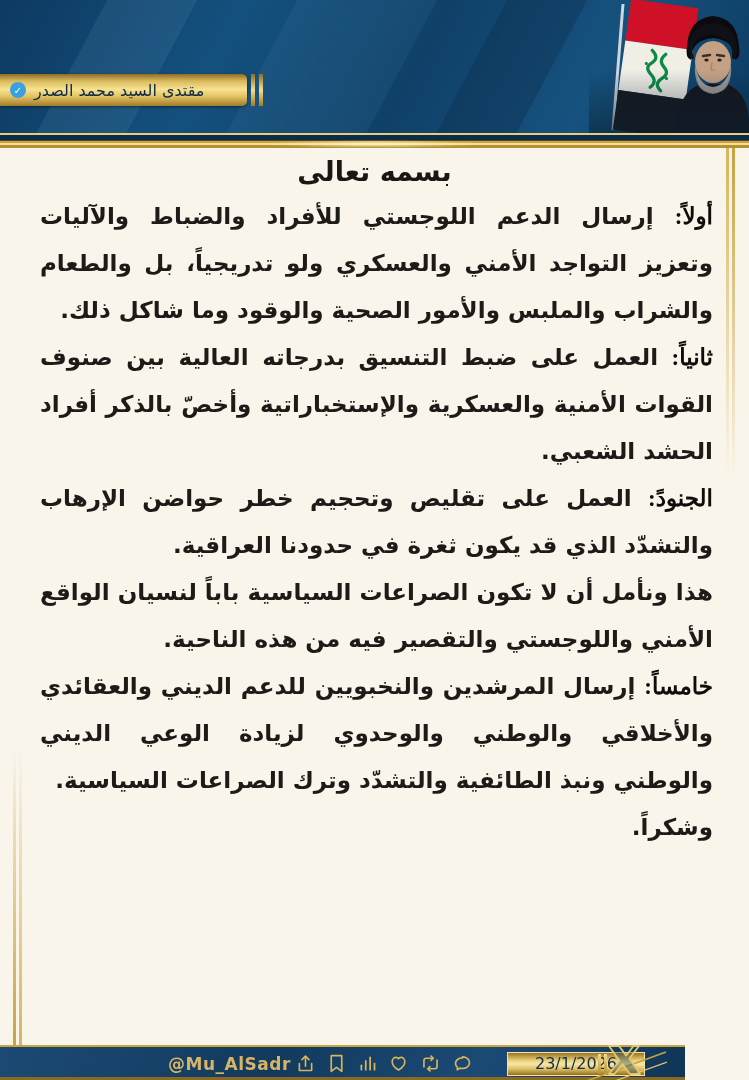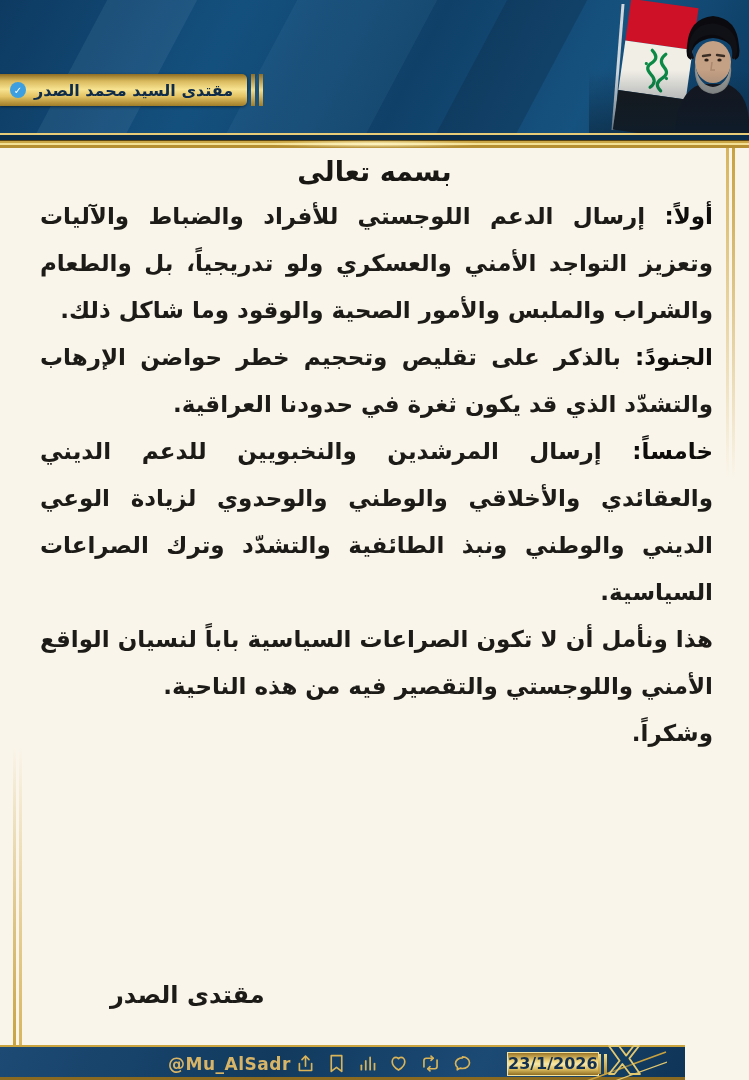--- a/index.html
+++ b/index.html
@@ -9,21 +9,21 @@
   
   .header{position:absolute;top:0;left:0;width:749px;height:133px;background:linear-gradient(118deg,#0d3a61 0%,#14507e 30%,#0f4068 55%,#16527f 78%,#0c3a60 100%);overflow:hidden;}
   .header .streak{position:absolute;top:-40px;height:220px;width:120px;background:rgba(148,194,230,0.10);transform:skewX(-28deg);}
   .streak.s1{left:70px;width:90px;}
   .streak.s2{left:260px;width:140px;background:rgba(148,194,230,0.07);}
   .streak.s3{left:470px;width:80px;background:rgba(10,30,55,0.25);}
 
   .name-badge{position:absolute;top:74px;left:0;width:247px;height:32px;border-radius:0 5px 5px 0;
     background:linear-gradient(180deg,#8f6d23 0%,#d9b95d 22%,#f7e391 48%,#e3c363 70%,#a07c28 100%);
     box-shadow:0 1px 3px rgba(0,0,0,.45);display:flex;align-items:center;justify-content:flex-end;direction:rtl;padding:0;}
-  .name-badge .name-text{color:#0e2b49;font-weight:bold;font-size:16px;margin-right:10px;white-space:nowrap;}
+  .name-badge .name-text{color:#0e2b49;font-weight:normal;font-size:16px;margin-right:10px;white-space:nowrap;}
   .verified{width:16px;height:16px;border-radius:50%;background:#3d9fe0;margin:0 8px 0 10px;display:flex;align-items:center;justify-content:center;color:#fff;font-size:10px;font-weight:bold;flex:0 0 auto;}
   .badge-bars{position:absolute;top:74px;left:251px;height:32px;display:flex;gap:4px;}
   .badge-bars i{display:block;width:4px;height:32px;background:linear-gradient(180deg,#8f6d23,#f3dd8b 50%,#a07c28);}
 
   
   .separator{position:absolute;top:133px;left:0;width:749px;height:15px;
     background:linear-gradient(180deg,#e8cc77 0 2px,#0b2d4c 2px 7px,#5a4413 7px 8px,#caa545 8px 10px,#f3e094 10px 12px,#b68f33 12px 15px);}
   .separator .bump{position:absolute;top:7px;left:50%;transform:translateX(-50%);width:220px;height:8px;border-radius:50%;background:radial-gradient(ellipse at center,#fdf3c0 0%,rgba(253,243,192,0) 70%);}
 
   
@@ -33,33 +33,33 @@
   .doc{position:absolute;top:148px;left:0;width:749px;height:899px;background:#faf5ea;}
   .gold-line{position:absolute;width:3px;}
   .gl-right-1{right:14px;top:0;height:330px;background:linear-gradient(180deg,#c9a23f,rgba(201,162,63,0));}
   .gl-right-2{right:20px;top:0;height:330px;background:linear-gradient(180deg,#d8b55c,rgba(216,181,92,0));}
   .gl-left-1{left:13px;bottom:0;height:300px;background:linear-gradient(0deg,#c9a23f,rgba(201,162,63,0));}
   .gl-left-2{left:19px;bottom:0;height:300px;background:linear-gradient(0deg,#d8b55c,rgba(216,181,92,0));}
 
   .doc-title{text-align:center;font-size:27px;font-weight:bold;color:#191714;padding-top:8px;margin:0;}
   .doc-body{direction:rtl;text-align:justify;color:#1d1b18;font-size:23px;font-weight:bold;line-height:47px;padding:6px 36px 0 40px;}
   .doc-body p{margin:0;}
-  .doc-body .lead{color:#0e0d0b;}
+  .doc-body .lead{color:#0e0d0b;font-family:Liberation Serif, serif;}
   .signature{position:absolute;left:110px;bottom:38px;font-size:24px;font-weight:bold;color:#1d1b18;direction:rtl;}
 
   
   .footer{position:absolute;bottom:0;left:0;width:685px;height:33px;
     background:linear-gradient(115deg,#1c4a74 0%,#123a5e 40%,#1b4a75 70%,#0f3557 100%);
     border-top:2px solid #caa43e;box-shadow:0 -3px 0 #8a6a20 inset;display:flex;align-items:center;}
   .footer .handle{color:#d8b566;font-weight:bold;font-size:17px;position:absolute;left:168px;letter-spacing:.5px;}
   .footer .actions{position:absolute;left:295px;display:flex;align-items:center;gap:10px;}
   .footer .actions svg{display:block;}
-  .date-badge{position:absolute;left:507px;height:22px;padding:0 0;display:flex;align-items:center;
+  .date-badge{position:absolute;left:507px;height:22px;padding:0 27px;display:flex;align-items:center;
     background:linear-gradient(180deg,#9a7427 0%,#ecd17a 35%,#f7e8a8 50%,#d9b95d 75%,#8f6d23 100%);
-    border:1px solid #f4e4a2;color:#14304f;font-weight:bold;font-size:16px;}
+    border:1px solid #f4e4a2;color:#14304f;font-weight:normal;font-size:16px;}
   .footer-bars{position:absolute;left:598px;display:flex;gap:3px;}
   .footer-bars i{display:block;width:3px;height:20px;background:linear-gradient(180deg,#f3dd8b,#b68f33);}
   .x-mark{position:absolute;right:18px;bottom:-6px;}
 </style>
 </head>
 <body>
 
 <div class="canvas">
 
   <div class="header">
@@ -125,27 +125,27 @@
   <div class="doc">
     <div class="gold-line gl-right-1"></div>
     <div class="gold-line gl-right-2"></div>
     <div class="gold-line gl-left-1"></div>
     <div class="gold-line gl-left-2"></div>
 
     <h1 class="doc-title">بسمه تعالى</h1>
 
     <div class="doc-body">
       <p><b class="lead">أولاً:</b><span> إرسال الدعم اللوجستي للأفراد والضباط والآليات وتعزيز التواجد الأمني والعسكري ولو تدريجياً، بل والطعام والشراب والملبس والأمور الصحية والوقود وما شاكل ذلك.</span></p>
-      <p><b class="lead">الجنودً:</b><span> بالذكر على تقليص وتحجيم خطر حواضن الإرهاب والتشدّد الذي قد يكون ثغرة في حدودنا العراقية.</span></p>
+      <p><b class="lead">ثانياً:</b><span> العمل على ضبط التنسيق بدرجاته العالية بين صنوف القوات الأمنية والعسكرية والإستخباراتية وأخصّ بالذكر أفراد الحشد الشعبي.</span></p>
+      <p><b class="lead">الجنودً:</b><span> العمل على تقليص وتحجيم خطر حواضن الإرهاب والتشدّد الذي قد يكون ثغرة في حدودنا العراقية.</span></p>
+      <p><b class="lead"></b><span>هذا ونأمل أن لا تكون الصراعات السياسية باباً لنسيان الواقع الأمني واللوجستي والتقصير فيه من هذه الناحية.</span></p>
       <p><b class="lead">خامساً:</b><span> إرسال المرشدين والنخبويين للدعم الديني والعقائدي والأخلاقي والوطني والوحدوي لزيادة الوعي الديني والوطني ونبذ الطائفية والتشدّد وترك الصراعات السياسية.</span></p>
-      <p><b class="lead"></b><span>هذا ونأمل أن لا تكون الصراعات السياسية باباً لنسيان الواقع الأمني واللوجستي والتقصير فيه من هذه الناحية.</span></p>
       <p><b class="lead"></b><span>وشكراً.</span></p>
     </div>
 
-    <div class="signature">مقتدى الصدر</div>
   </div>
 
   <div class="footer">
     <span class="handle">@Mu_AlSadr</span>
 
     <div class="actions">
       <svg width="21" height="21" viewBox="0 0 24 24" fill="none" stroke="#d9b459" stroke-width="1.9" stroke-linecap="round" stroke-linejoin="round">
         <path d="M5 12v8h14v-8"></path>
           <path d="M12 15V4"></path>
           <path d="M8 7.5 12 3.6l4 3.9"></path>

